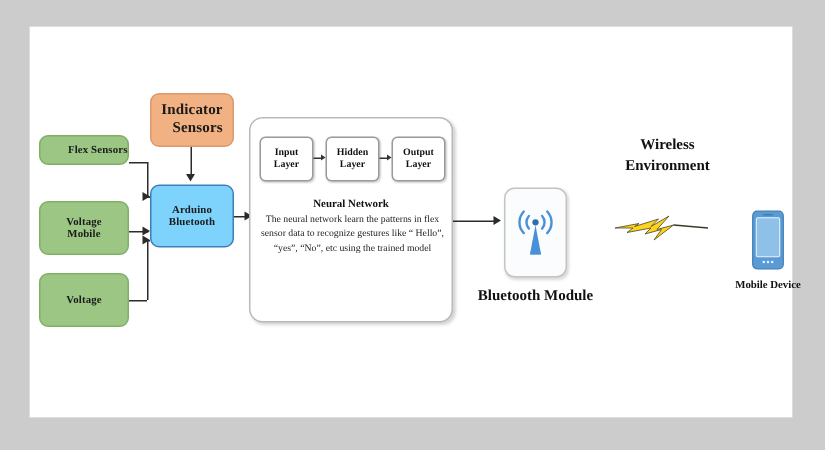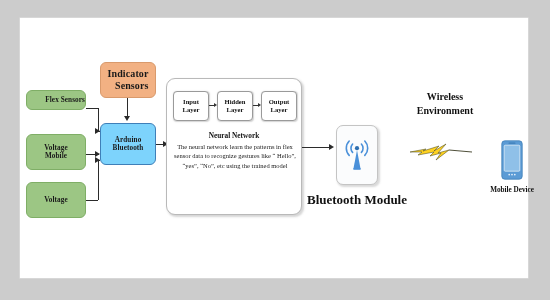--- a/index.html
+++ b/index.html
@@ -156,21 +156,21 @@
     display: flex;
     align-items: center;
     justify-content: center;
   }
   #bt-label {
     position: absolute;
     left: 286px;
     top: 174px;
     width: 102px;
     text-align: center;
-    font-size: 13px;
+    font-size: 10px;
     font-weight: bold;
     color: #111;
   }
 
   
   #wireless-label {
     position: absolute;
     left: 382px;
     top: 72px;
     width: 86px;

